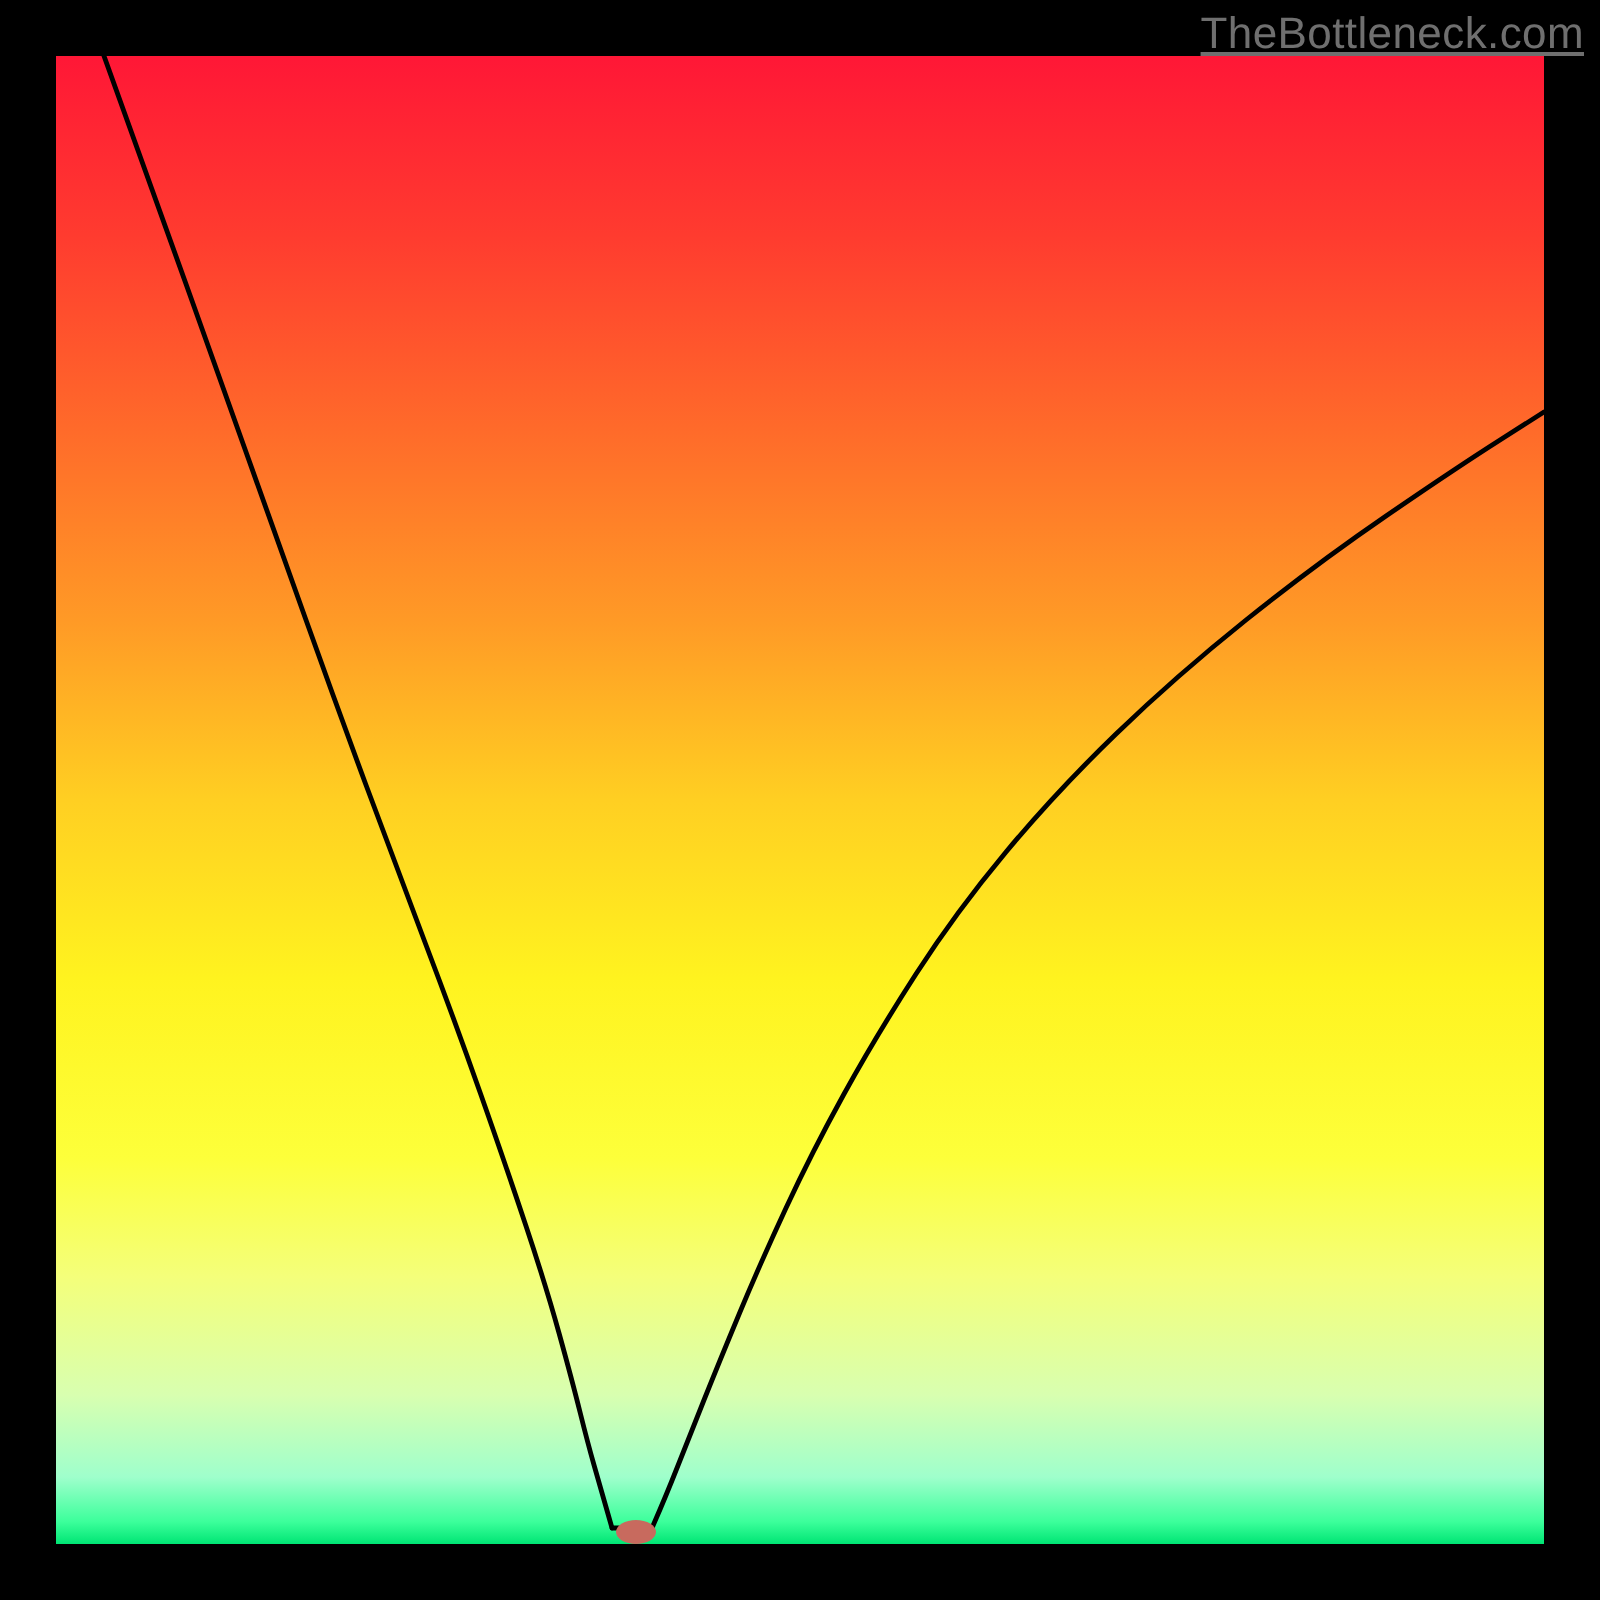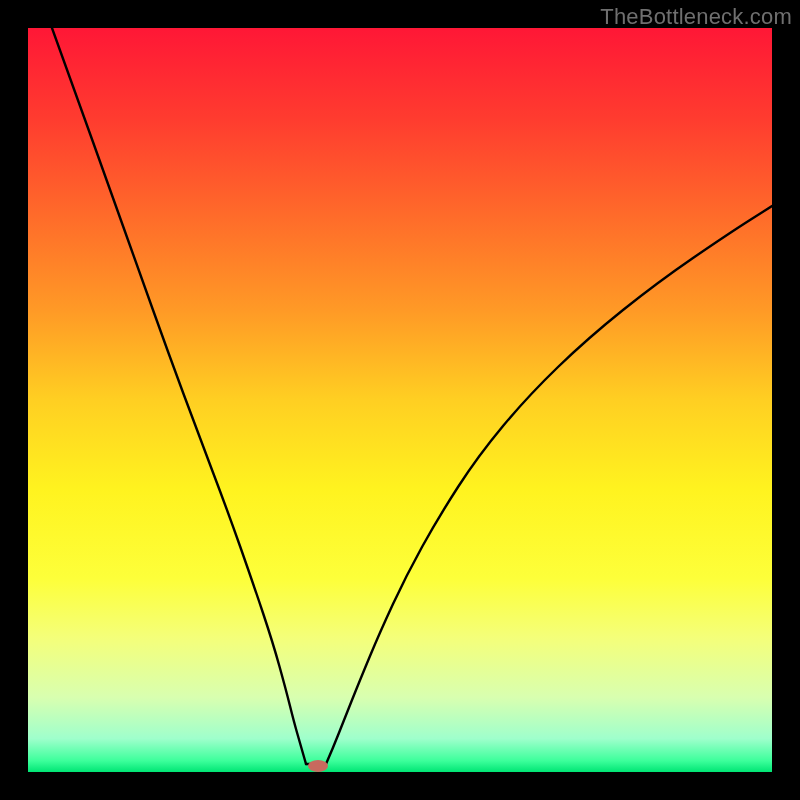--- a/index.html
+++ b/index.html
@@ -27,20 +27,21 @@
     height: 744px;
   }
   .watermark {
     position: absolute;
     top: 4px;
     right: 8px;
     color: #6f6f6f;
     font-size: 22px;
     font-weight: 500;
     letter-spacing: 0.2px;
+    text-decoration: underline;
   }
   svg { display: block; }
 </style>
 </head>
 <body>
 
 <div class="watermark">TheBottleneck.com</div>
 
 <div class="frame">
   <svg class="plot" viewBox="0 0 744 744" preserveAspectRatio="none">

